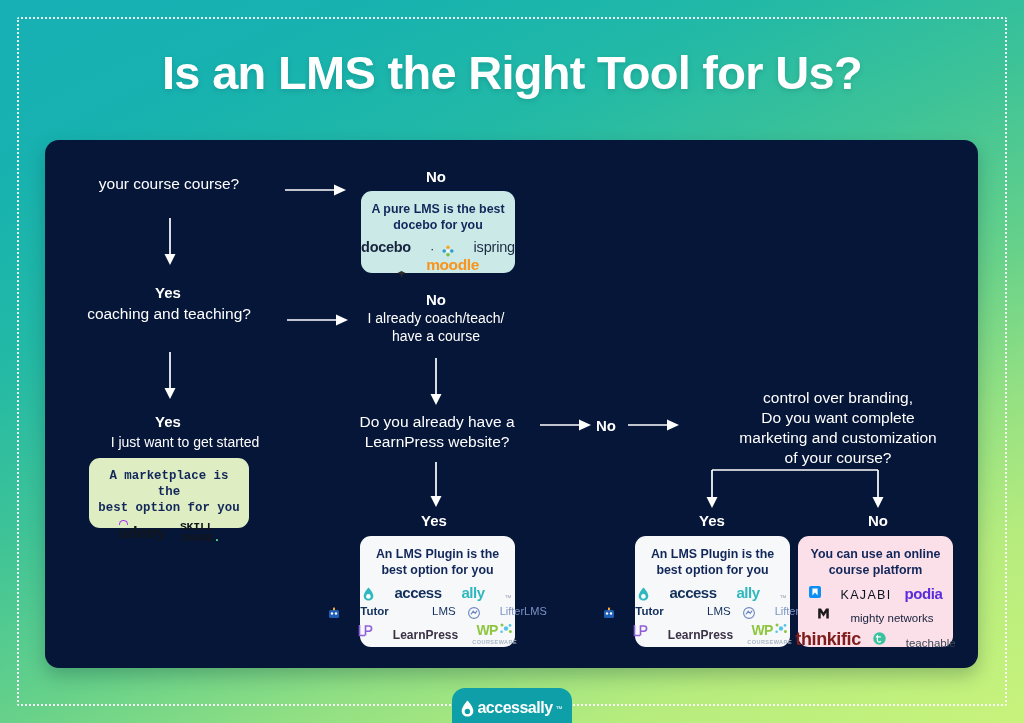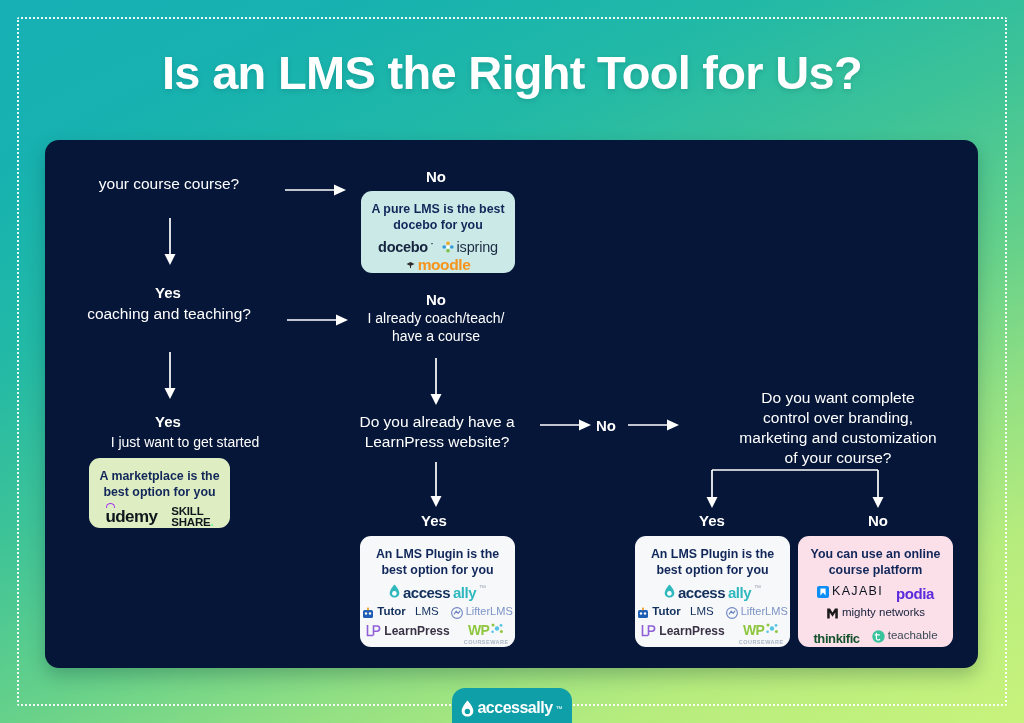--- a/index.html
+++ b/index.html
@@ -76,39 +76,39 @@
   .logorow {
     display: flex; align-items: center; justify-content: center;
     gap: 9px; margin-top: 5px;
   }
   .box-teal { background: #cbeae7; }
   .box-green { background: #dfeec2; }
   .box-white { background: #f7f8fa; }
   .box-pink  { background: #fbdfe9; }
 
   
-  .brand { display: inline-flex; align-items: flex-start; gap: 3px; white-space: nowrap; }
+  .brand { display: inline-flex; align-items: flex-end; gap: 20px; white-space: nowrap; }
   .b-docebo { font-size: 14.5px; font-weight: bold; color: #17243f; letter-spacing: -.3px; }
   .b-ispring { font-size: 14.5px; color: #1d2b45; letter-spacing: -.2px; }
   .b-moodle  { font-size: 15.5px; font-weight: bold; color: #f7941d; letter-spacing: -.4px; }
   .b-udemy   { font-size: 17px; font-weight: bold; color: #10161c; letter-spacing: -.6px; }
   .b-skill   { font-size: 11.5px; font-weight: 900; color: #10161c; line-height: .95; letter-spacing: -.2px; text-align:left; }
   .b-access-a { font-size: 15px; font-weight: bold; color: #12305c; letter-spacing: -.5px; }
   .b-access-b { font-size: 15px; font-weight: bold; color: #2fb8bd; letter-spacing: -.5px; }
   .b-access-tm { font-size: 7px; color: #9aa4b5; vertical-align: super; }
   .b-tutor   { font-size: 11.5px; font-weight: bold; color: #12305c; }
   .b-tutor-l { font-size: 11.5px; font-weight: 400; color: #12305c; }
   .b-lifter  { font-size: 11px; font-weight: 500; color: #7b93c4; }
   .b-learn   { font-size: 12px; font-weight: 600; color: #3b3246; }
   .b-wp      { font-size: 14px; font-weight: 900; color: #8ec63f; letter-spacing: -.5px; line-height:.9; }
   .b-wpsub   { font-size: 5.5px; font-weight: 700; color: #a8b7c6; letter-spacing: .5px; }
   .b-kajabi  { font-size: 12.5px; font-weight: 500; color: #0b1320; letter-spacing: 1.3px; }
   .b-podia   { font-size: 15px; font-weight: 800; color: #5b2bdc; letter-spacing: -.4px; }
   .b-mighty  { font-size: 11.5px; font-weight: 500; color: #17203a; }
-  .b-think   { font-size: 13px; font-weight: 700; color: #14532d; letter-spacing: -.4px; }
+  .b-think   { font-size: 18px; font-weight: 700; color: #7f1d1d; letter-spacing: -.4px; }
   .b-teach   { font-size: 11.5px; font-weight: 500; color: #3c4a57; }
 
   
   .mark { display:inline-block; }
 
   
   .footer-tab {
     position: absolute;
     left: 452px; top: 688px;
     width: 120px; height: 40px;
@@ -167,21 +167,21 @@
   <div class="arrow" style="left:287px; top:312px;">
     <svg width="62" height="16" viewBox="0 0 62 16">
       <line x1="0" y1="8" x2="52" y2="8" stroke="#ffffff" stroke-width="1.7"></line>
       <polygon points="61,8 49,2.6 49,13.4" fill="#ffffff"></polygon>
     </svg>
   </div>
 
   <div class="node lbl" style="left:118px; top:412px; width:100px;">Yes</div>
   <div class="node sub" style="left:84px; top:434px; width:202px;">I just want to get started</div>
 
-  <div class="rbox box-green" style="left:89px; top:458px; width:141px; height:70px;">
+  <div class="rbox box-green" style="left:89px; top:458px; width:160px; height:70px;font-family:Liberation Mono, monospace;">
     <div class="rtitle">
       <div>A marketplace is the</div>
       <div>best option for you</div>
     </div>
     <div class="logorow" style="gap:14px;">
       <span class="brand">
         <span style="position:relative; display:inline-block;">
           <span class="mark" style="position:absolute; left:1px; top:-4px; width:9px; height:5px; border:1.6px solid #a435f0; border-bottom:none; border-radius:5px 5px 0 0;"></span>
           <span class="b-udemy">udemy</span>
         </span>
@@ -337,22 +337,22 @@
               <circle cx="11.4" cy="9.6" r="1.5" fill="#8ec63f"></circle>
             </svg>
           </span>
         </span>
         <span class="b-wpsub">COURSEWARE</span>
       </span>
     </div>
   </div>
 
   <div class="node q" style="left:688px; top:388px; width:300px; line-height:1.3;">
+    <div>control over branding,</div>
     <div>Do you want complete</div>
-    <div>control over branding,</div>
     <div>marketing and customization</div>
     <div>of your course?</div>
   </div>
 
   <div class="arrow" style="left:700px; top:467px;">
     <svg width="190" height="42" viewBox="0 0 190 42">
       <path d="M12 3 L178 3" stroke="#ffffff" stroke-width="1.7" fill="none"></path>
       <path d="M12 3 L12 32" stroke="#ffffff" stroke-width="1.7" fill="none"></path>
       <path d="M178 3 L178 32" stroke="#ffffff" stroke-width="1.7" fill="none"></path>
       <polygon points="12,41 6.5,30 17.5,30" fill="#ffffff"></polygon>

